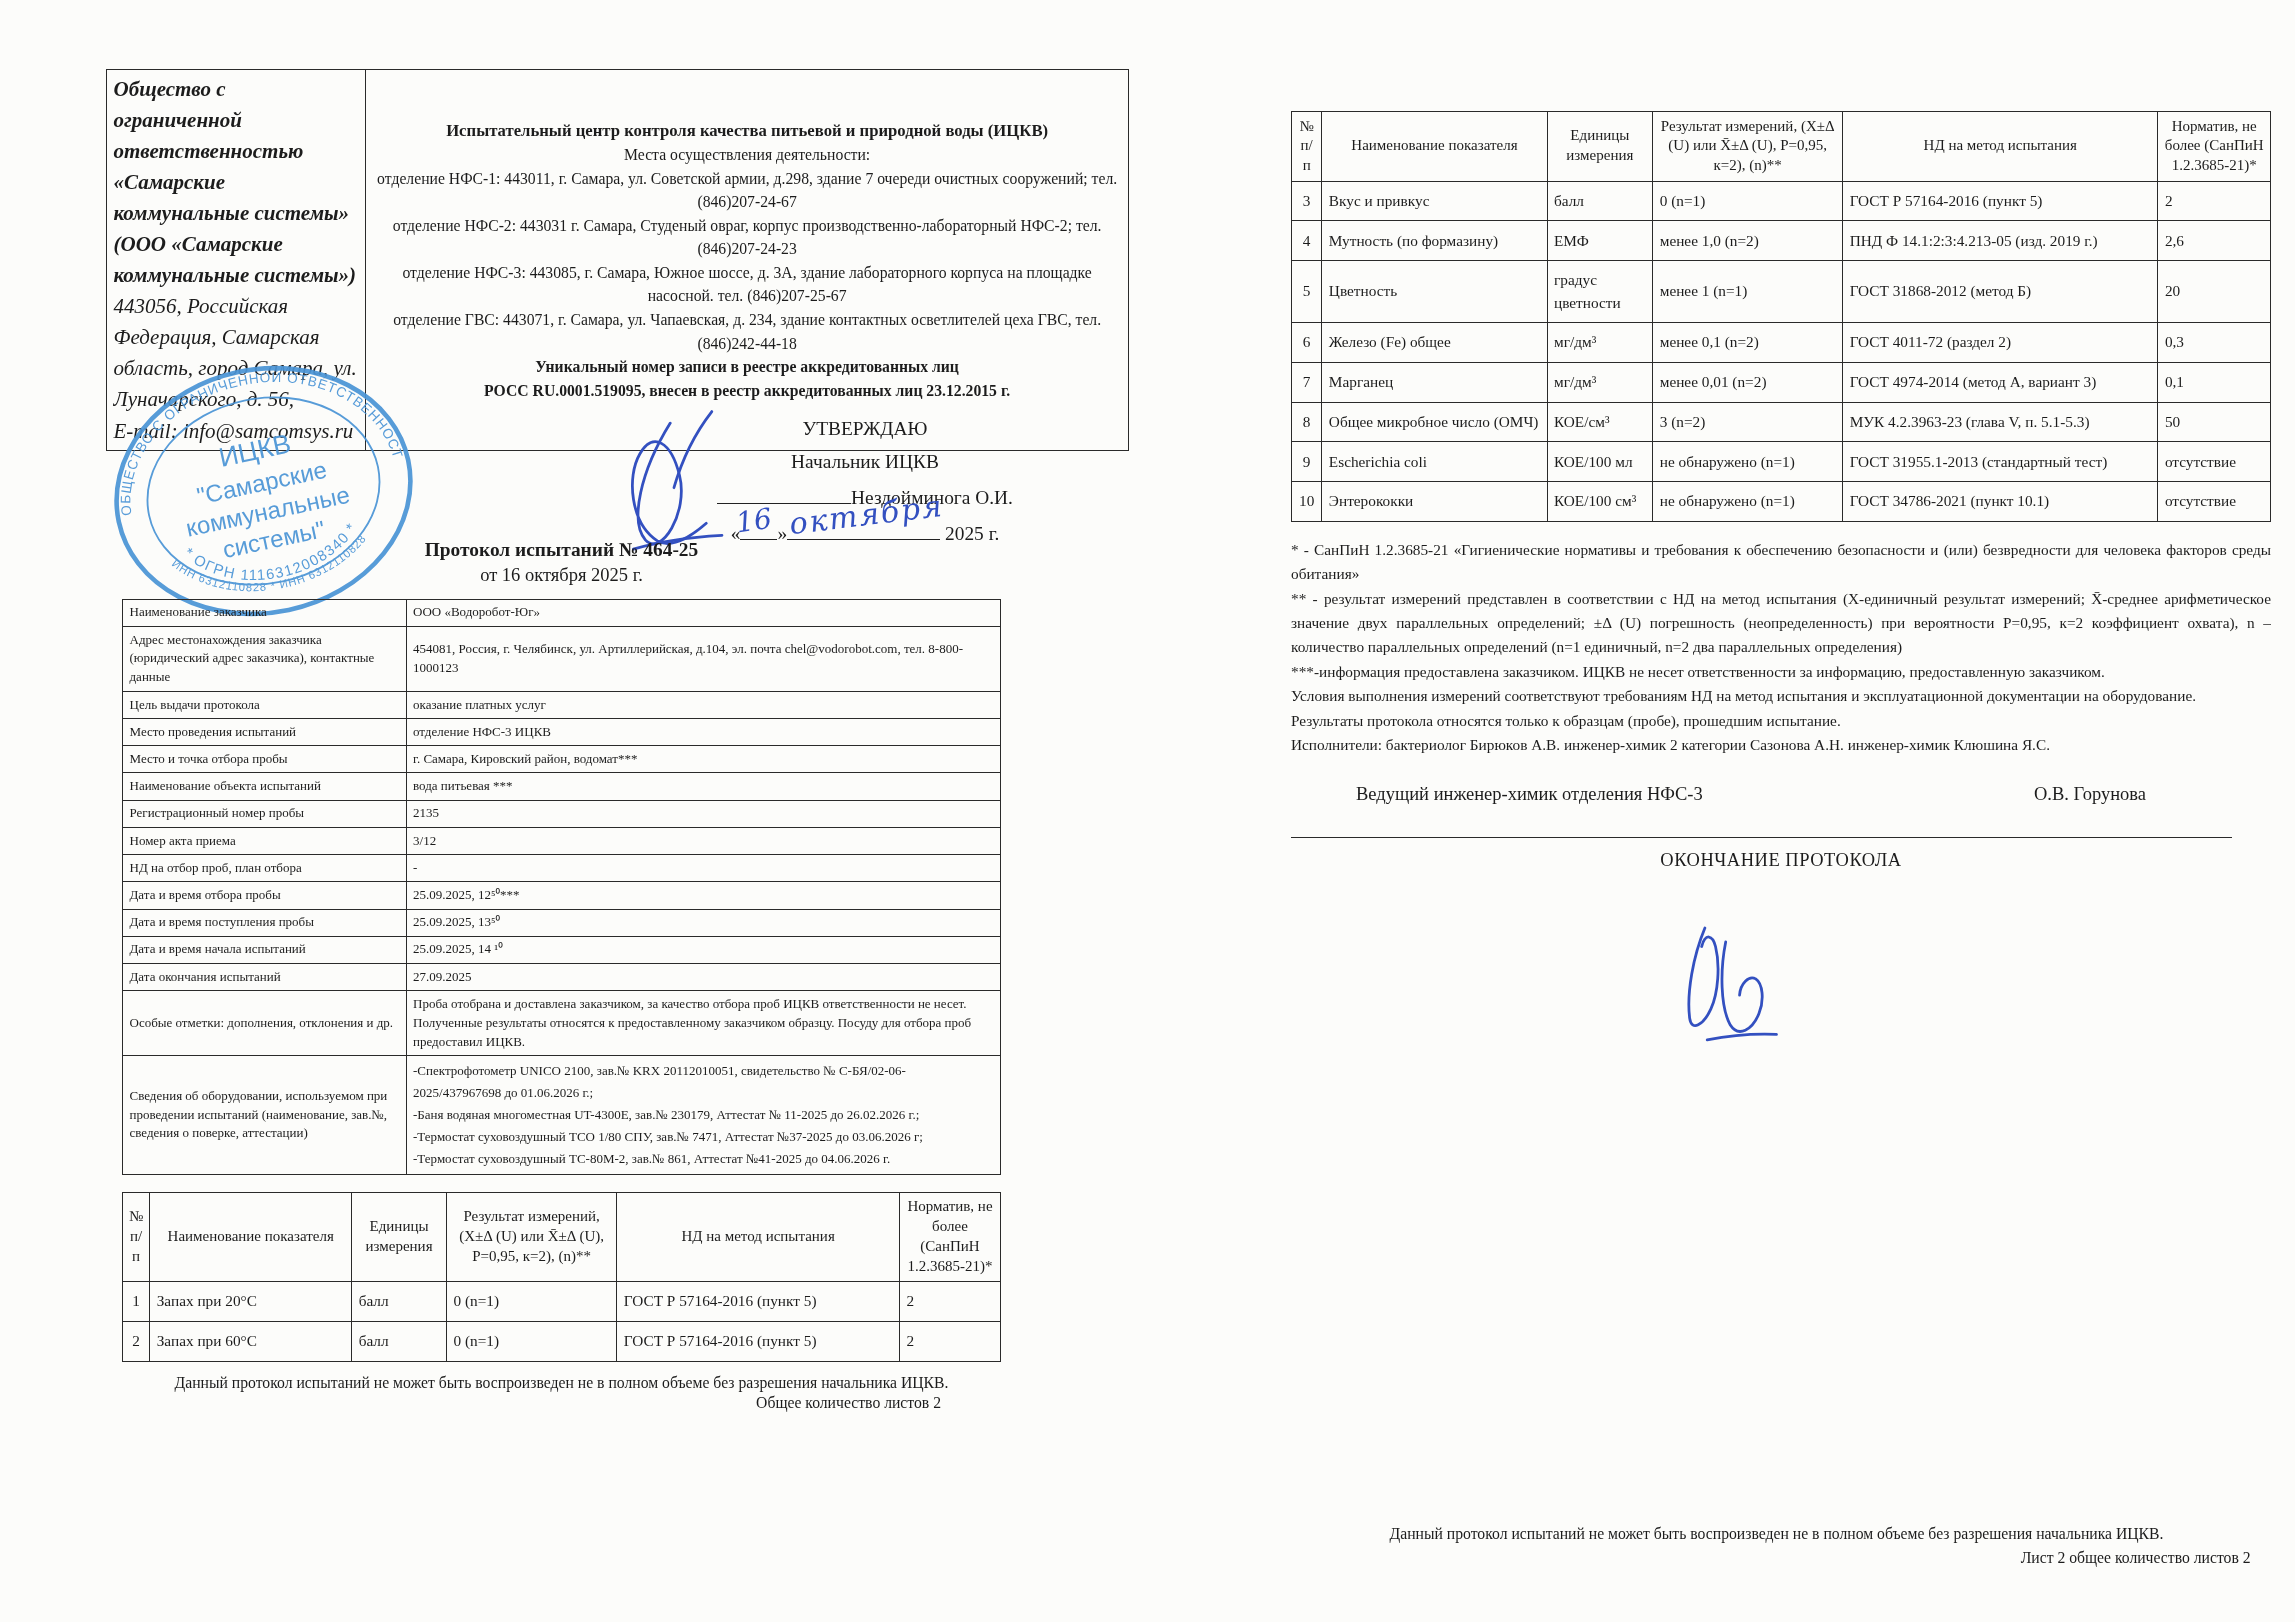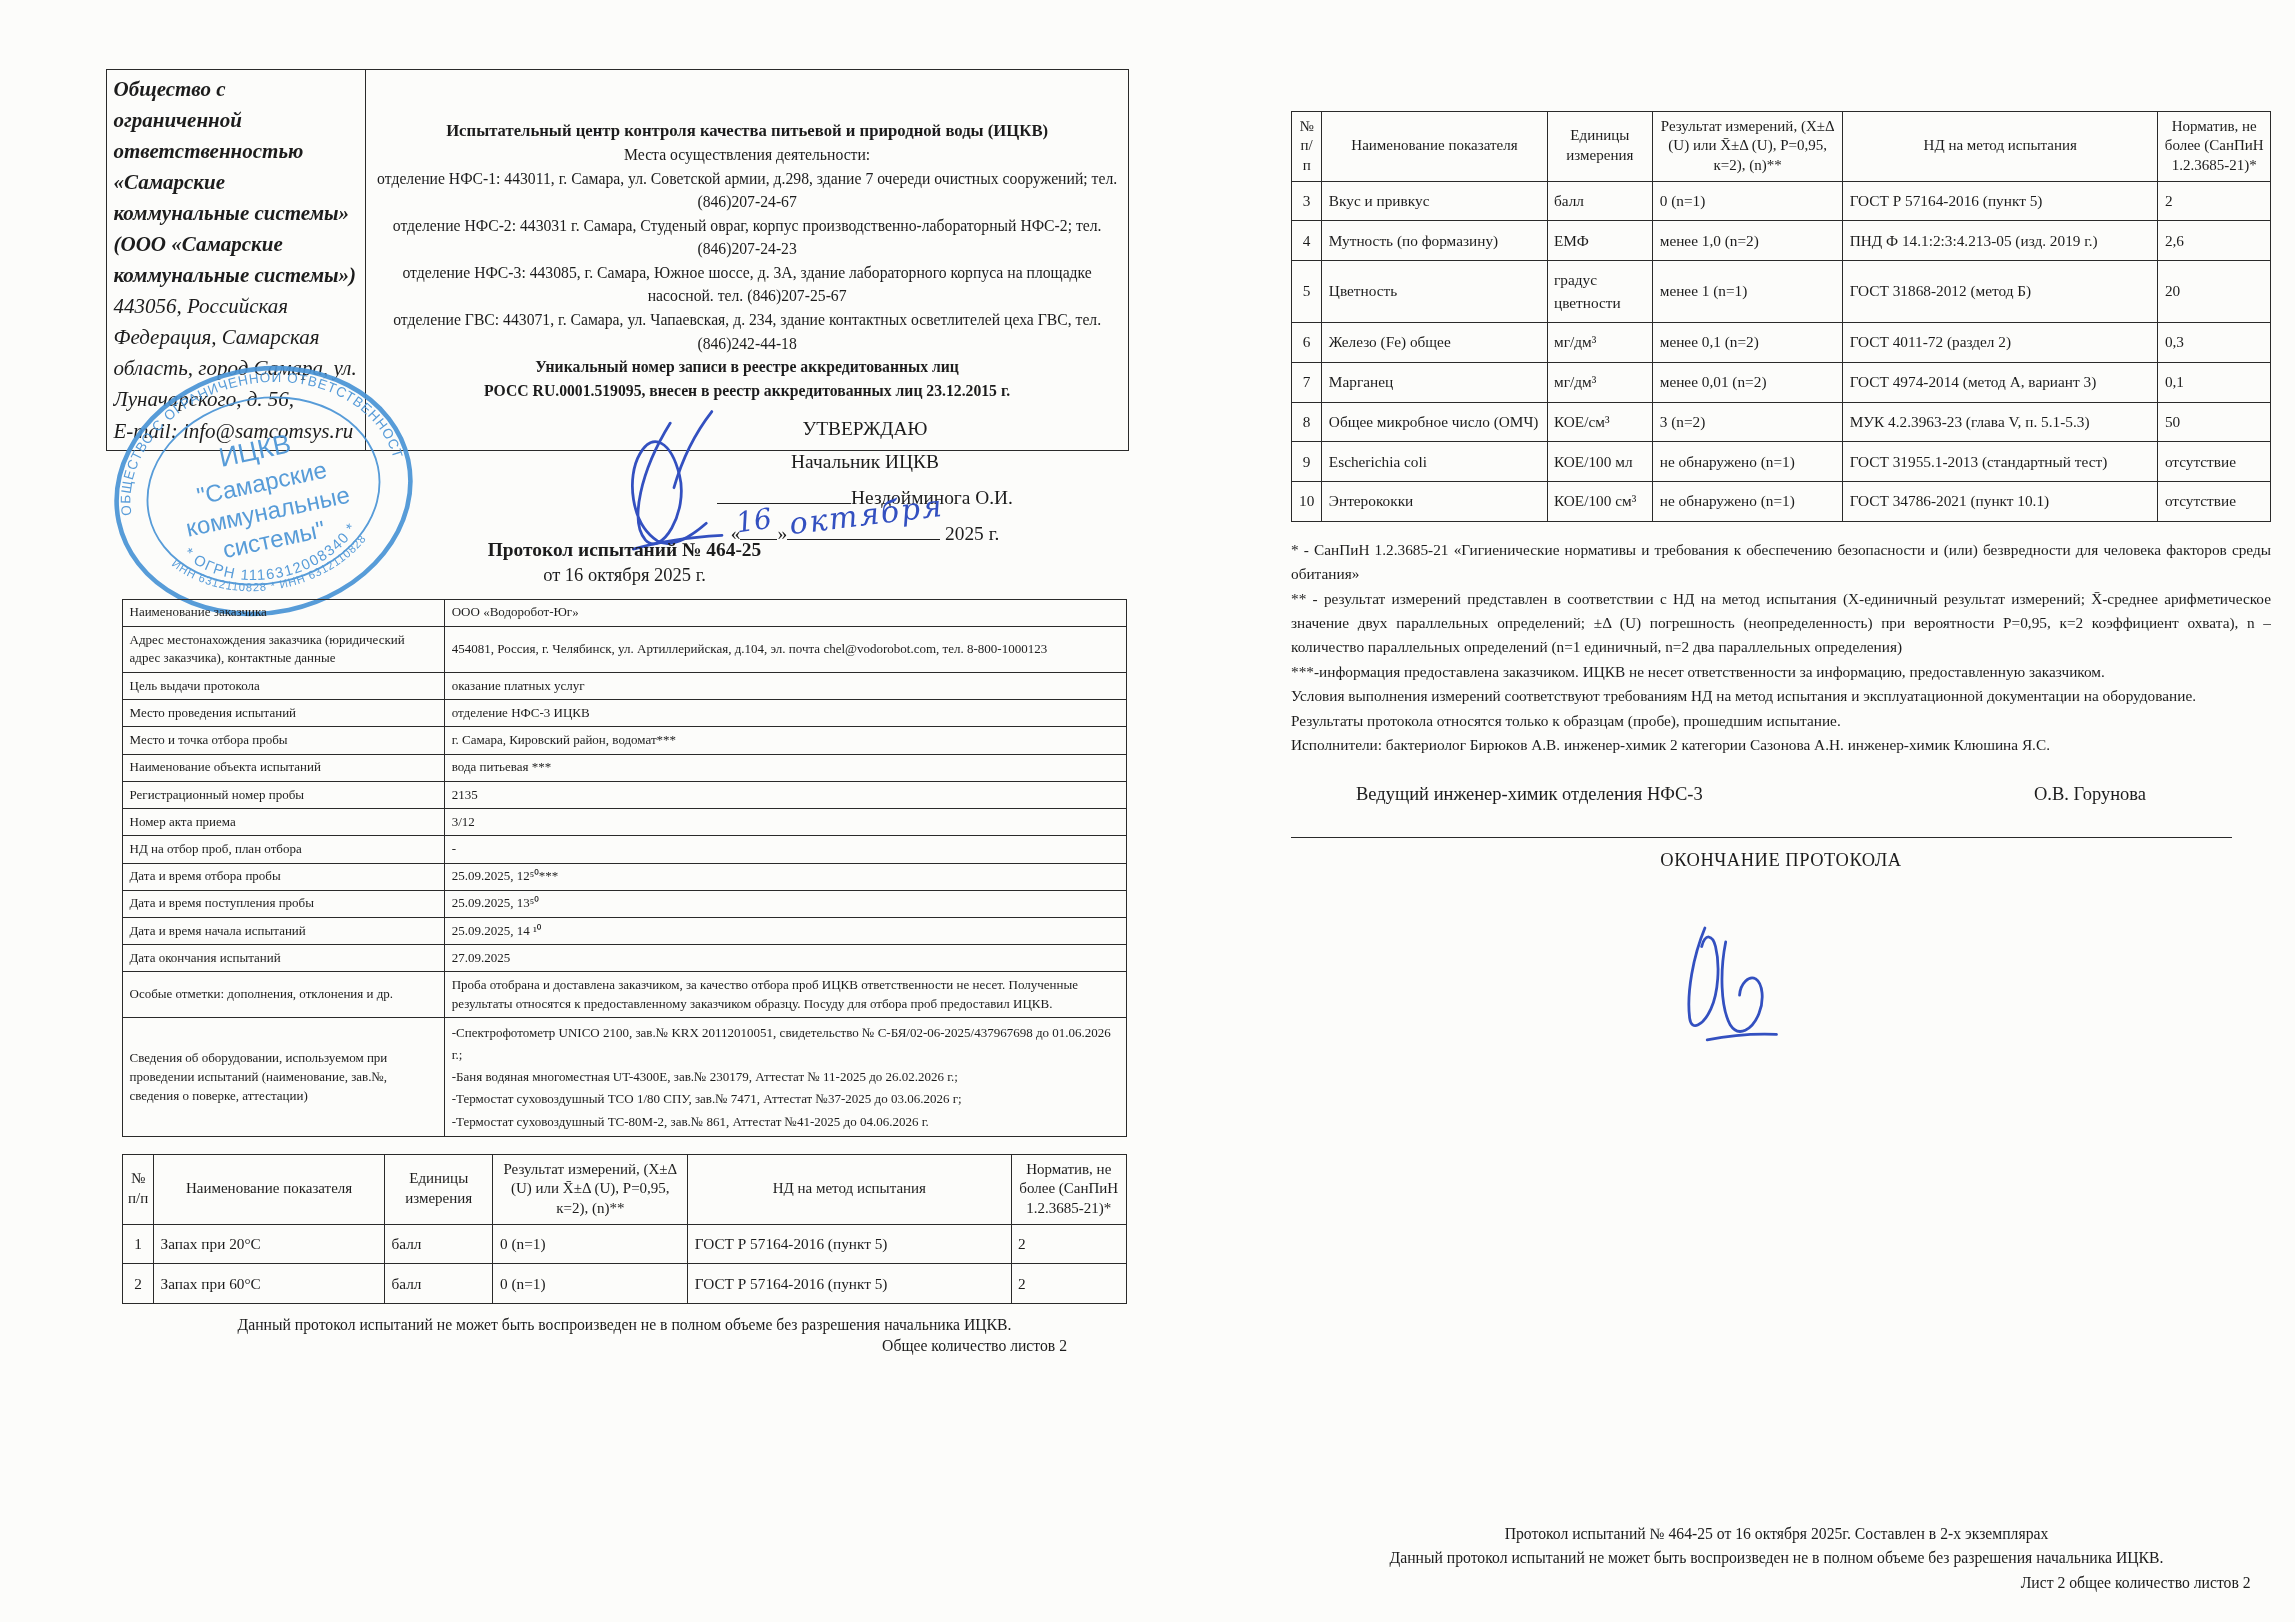--- a/index.html
+++ b/index.html
@@ -27,21 +27,21 @@
            font-size:19.4px;line-height:1.0;}
   #approve .ln{margin-bottom:14px;}
   
   .hand{position:absolute;font-family:"DejaVu Serif", serif;font-style:italic;
         color:#3350c0;}
   #hand-day{left:736px;top:504px;font-size:28px;transform:rotate(-8deg);}
   #hand-month{left:789px;top:497px;font-size:30px;transform:rotate(-7deg);letter-spacing:1.9px;}
   #sig1{position:absolute;left:601px;top:402px;width:157px;height:153px;}
   #sig2{position:absolute;left:1661px;top:914px;width:134px;height:139px;}
   
-  #left-flow{position:absolute;left:122px;top:539px;width:1005px;}
+  #left-flow{position:absolute;left:122px;top:539px;width:879px;}
   #proto-title1{font-size:19.4px;font-weight:bold;text-align:center;}
   #proto-title2{font-size:18.5px;text-align:center;margin-top:3.7px;}
   #info-table{margin-top:13px;}
   #info-table td.lbl{width:30.7%;}
   #info-table td{font-size:13px;line-height:1.45;}
   .equip-cell div{line-height:1.7;}
   .email-u{}
   .results th{font-size:15px;line-height:1.32;padding:4.6px 4.6px;}
   .results td{font-size:15.3px;padding:8.3px 6.5px;}
   .results{margin-top:16.7px;}
@@ -361,19 +361,18 @@
 
   <svg id="sig2" viewBox="0 0 290 300">
     <g fill="none" stroke="#3350c0" stroke-width="6" stroke-linecap="round">
       <path d="M 95,30 C 70,90 55,170 62,225 C 66,255 92,240 108,205 C 124,170 128,110 118,70 C 112,45 96,40 88,70"></path>
       <path d="M 140,60 C 128,120 128,200 150,240 C 168,268 198,250 212,215 C 224,185 220,150 205,140 C 190,132 172,150 170,175"></path>
       <path d="M 100,272 C 150,262 205,258 250,260"></path>
     </g>
   </svg>
 
   <div id="p2-bottom">
-    <div id="p2-b1">Протокол испытаний № 464-25 от 16 октября 2025г. Составлен в 2-х экземплярах</div>
     <div id="p2-b2">Данный протокол испытаний не может быть воспроизведен не в полном объеме без разрешения начальника ИЦКВ.</div>
     <div id="p2-b3">Лист 2 общее количество листов 2</div>
   </div>
 
 </div>
 
 
 </body></html>

